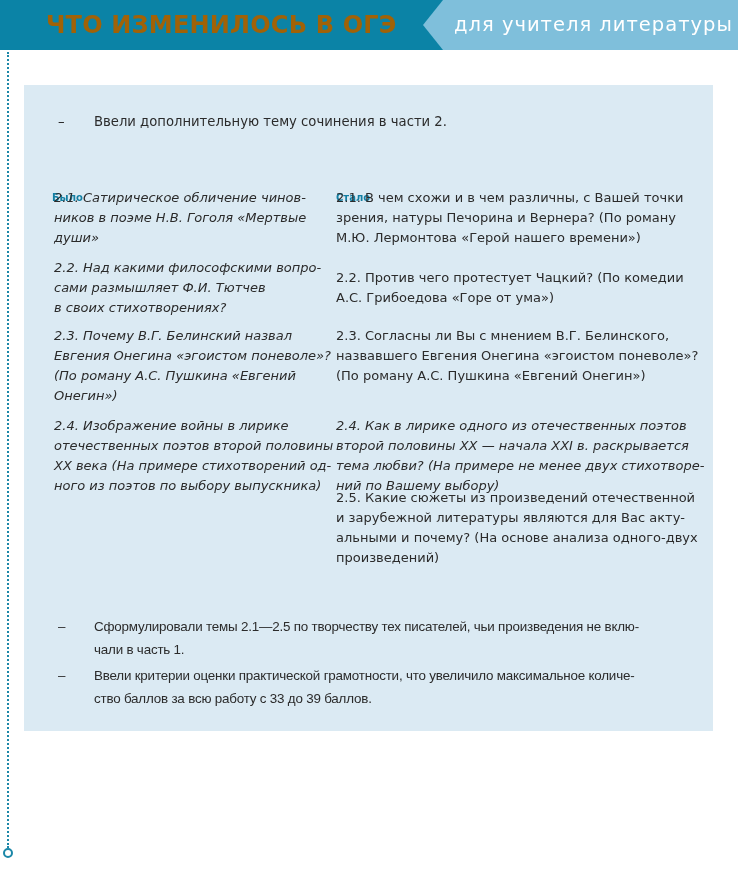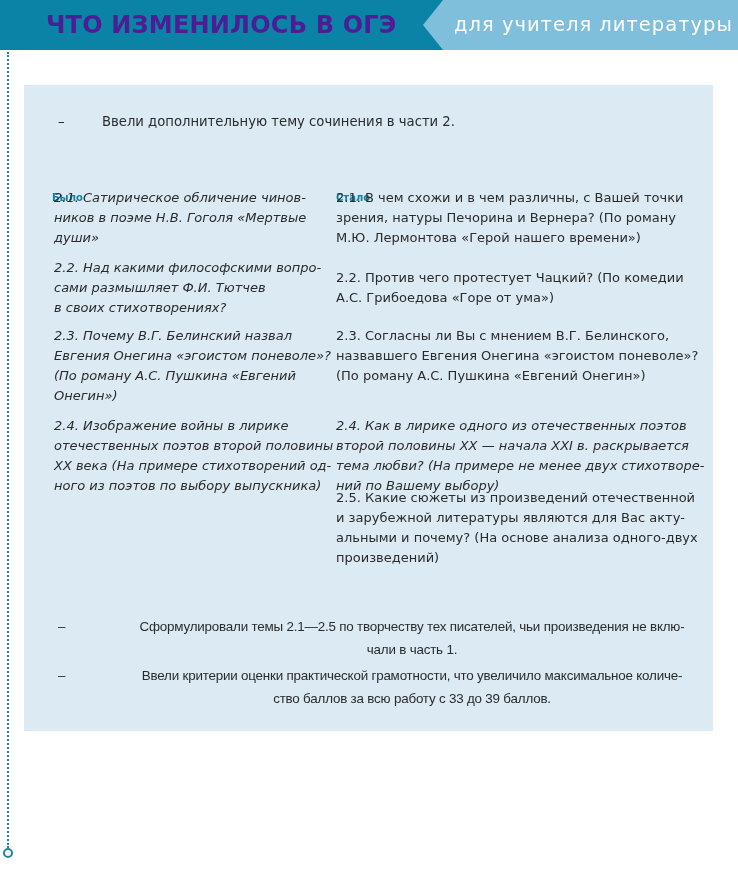--- a/index.html
+++ b/index.html
@@ -21,21 +21,21 @@
       width: 738px;
       height: 50px;
       background: #0b83a6;
     }
     .header-title {
       position: absolute;
       left: 46px;
       top: 0;
       height: 50px;
       line-height: 50px;
-      color: #4c1d95;
+      color: #a16207;
       font-weight: bold;
       font-size: 24px;
       letter-spacing: 0.2px;
       font-family: "DejaVu Sans", sans-serif;
     }
     .ribbon {
       position: absolute;
       left: 423px;
       top: 0;
       width: 315px;
@@ -86,23 +86,22 @@
       line-height: 21px;
       color: #2b2b2b;
     }
     .bullet .dash {
       position: absolute;
       left: 0;
       top: 0;
     }
     .bullet .btext {
       position: absolute;
-      left: 44px;
+      left: 36px;
       top: 0;
-      text-align: center;
     }
     .bullet.condensed {
       font-family: "Liberation Sans", sans-serif;
       font-size: 13.4px;
       letter-spacing: -0.2px;
       line-height: 23px;
     }
     .col-head {
       position: absolute;
       color: #137fa3;

